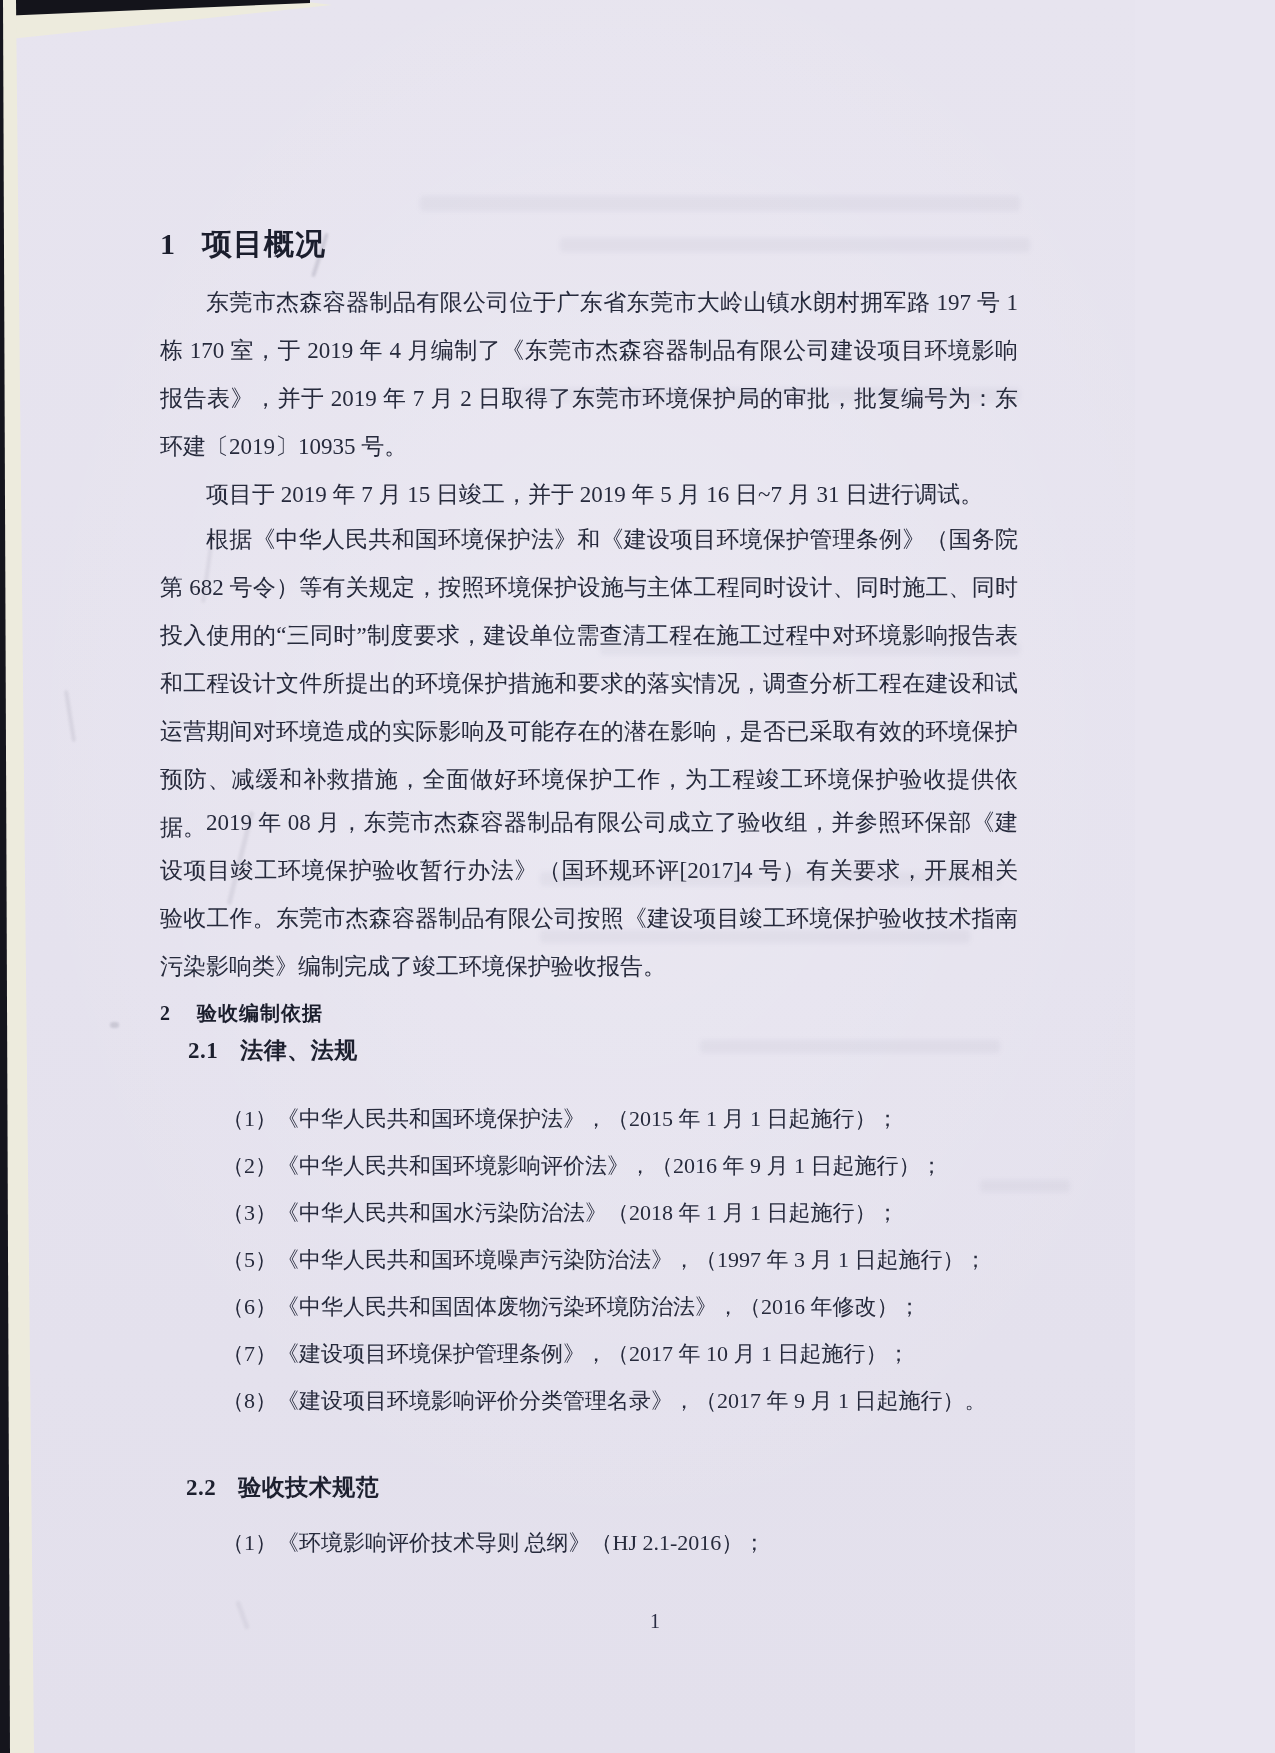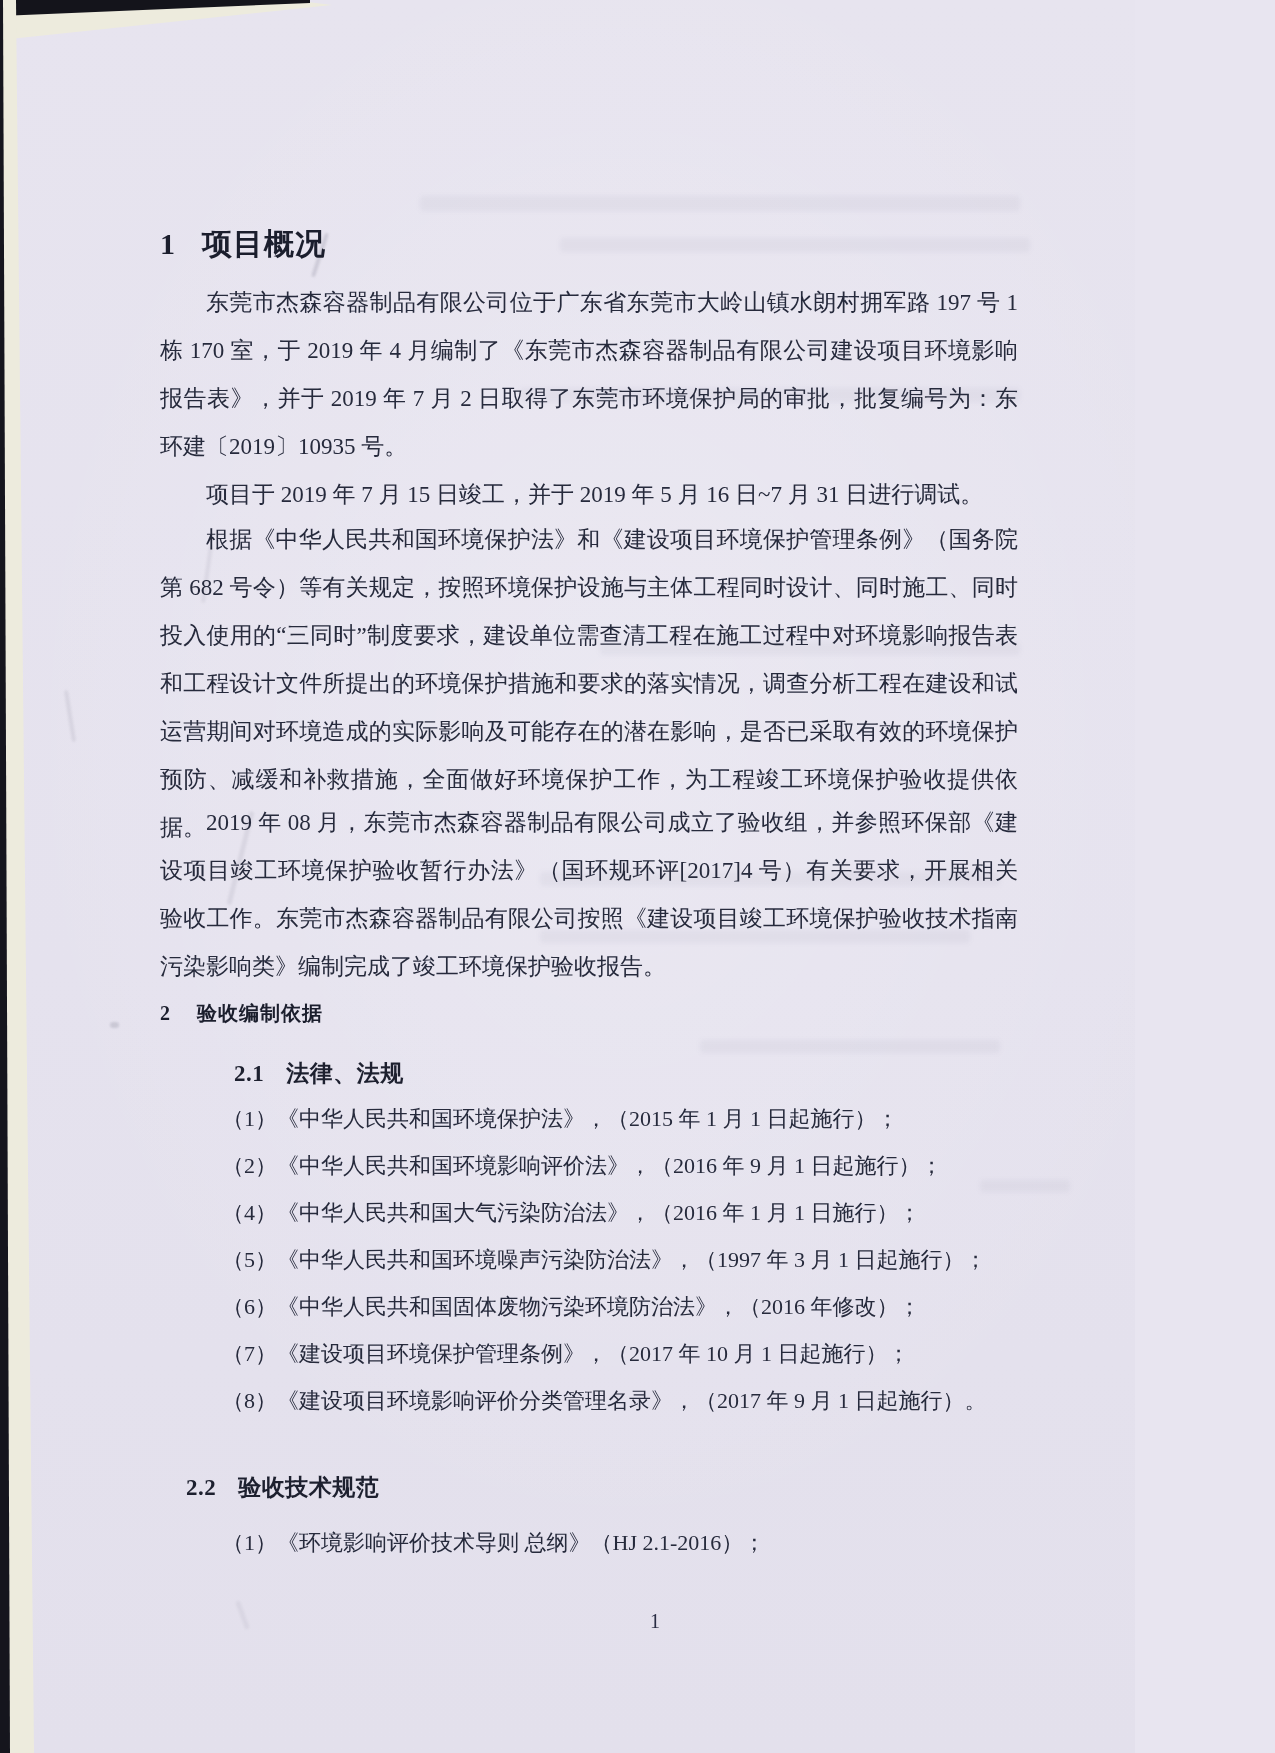--- a/index.html
+++ b/index.html
@@ -112,28 +112,28 @@
   <div class="para noindentwrap" style="top:471px;">项目于 2019 年 7 月 15 日竣工，并于 2019 年 5 月 16 日~7 月 31 日进行调试。</div>
 
   <div class="para" style="top:516px;">根据《中华人民共和国环境保护法》和《建设项目环境保护管理条例》（国务院第 682 号令）等有关规定，按照环境保护设施与主体工程同时设计、同时施工、同时投入使用的“三同时”制度要求，建设单位需查清工程在施工过程中对环境影响报告表和工程设计文件所提出的环境保护措施和要求的落实情况，调查分析工程在建设和试运营期间对环境造成的实际影响及可能存在的潜在影响，是否已采取有效的环境保护预防、减缓和补救措施，全面做好环境保护工作，为工程竣工环境保护验收提供依据。</div>
 
   <div class="para" style="top:799px;">2019 年 08 月，东莞市杰森容器制品有限公司成立了验收组，并参照环保部《建设项目竣工环境保护验收暂行办法》（国环规环评[2017]4 号）有关要求，开展相关验收工作。东莞市杰森容器制品有限公司按照《建设项目竣工环境保护验收技术指南污染影响类》编制完成了竣工环境保护验收报告。</div>
 
   <div class="h-main" style="top:1000px;font-size:20px;">
     <span class="num">2</span><span>验收编制依据</span>
   </div>
 
-  <div class="h-sub" style="top:1058px;margin-left:46px;">
+  <div class="h-sub" style="top:1035px;">
     <span class="num">2.1</span><span>法律、法规</span>
   </div>
 
   <div class="law-list" style="top:1095px;">
     <div class="law-item">（1）《中华人民共和国环境保护法》，（2015 年 1 月 1 日起施行）；</div>
     <div class="law-item">（2）《中华人民共和国环境影响评价法》，（2016 年 9 月 1 日起施行）；</div>
-    <div class="law-item">（4）《中华人民共和国大气污染防治法》，（2016 年 1 月 1 日施行）；</div>
+    <div class="law-item">（3）《中华人民共和国水污染防治法》（2018 年 1 月 1 日起施行）；</div>
     <div class="law-item">（5）《中华人民共和国环境噪声污染防治法》，（1997 年 3 月 1 日起施行）；</div>
     <div class="law-item">（6）《中华人民共和国固体废物污染环境防治法》，（2016 年修改）；</div>
     <div class="law-item">（7）《建设项目环境保护管理条例》，（2017 年 10 月 1 日起施行）；</div>
     <div class="law-item">（8）《建设项目环境影响评价分类管理名录》，（2017 年 9 月 1 日起施行）。</div>
   </div>
 
   <div class="h-sub" style="top:1472px;left:186px;">
     <span class="num">2.2</span><span>验收技术规范</span>
   </div>
 

